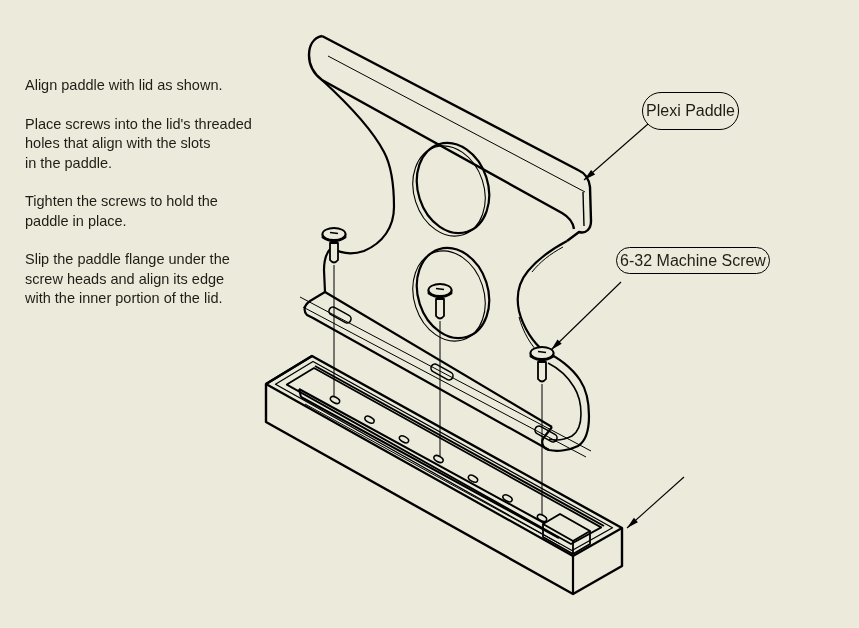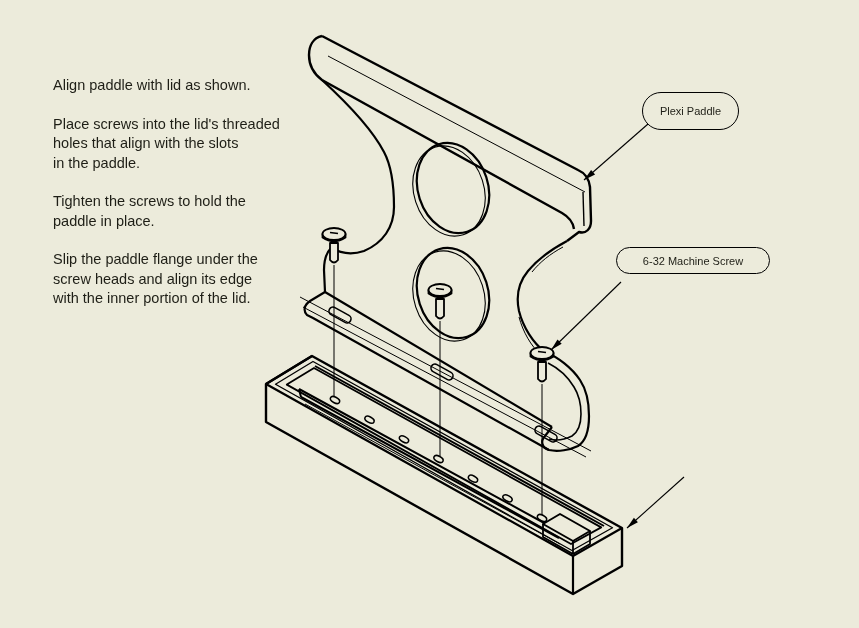--- a/index.html
+++ b/index.html
@@ -12,34 +12,34 @@
     position:relative;
     width:859px;height:628px;
     background:var(--bg);
     overflow:hidden;
     font-family:"Liberation Sans","DejaVu Sans",sans-serif;
   }
   .drawing{position:absolute;left:0;top:0;}
   .instructions{
     position:absolute;left:25px;top:76px;width:285px;
     color:var(--text);
-    font-size:14.5px;line-height:19.5px;margin-left:28px;
+    font-size:14.5px;line-height:19.5px;
   }
   .instructions p{
     margin:0 0 19px 0;
     white-space:pre-line;
   }
   .callout{
     position:absolute;
     border:1.6px solid var(--ink);
     border-radius:19px;
     background:var(--bg);
     color:var(--text);
     display:flex;align-items:center;justify-content:center;
-    font-size:11px;
+    font-size:16px;
     box-sizing:border-box;
   }
   .callout-paddle{left:642px;top:92px;width:97px;height:38px;}
   .callout-screw{left:616px;top:247px;width:154px;height:27px;}
   .callout-lid{left:678px;top:443px;width:146px;height:35px;}
 </style>
 </head>
 <body>
 
 <div class="canvas">

